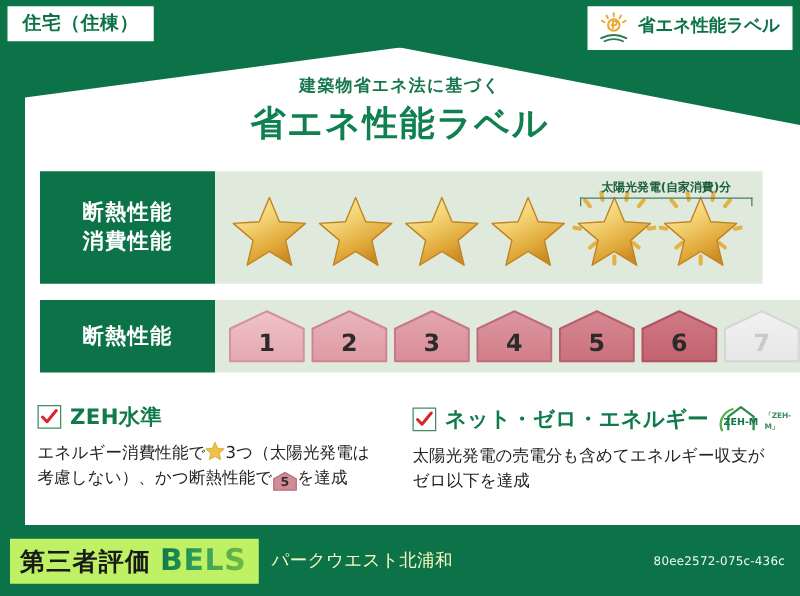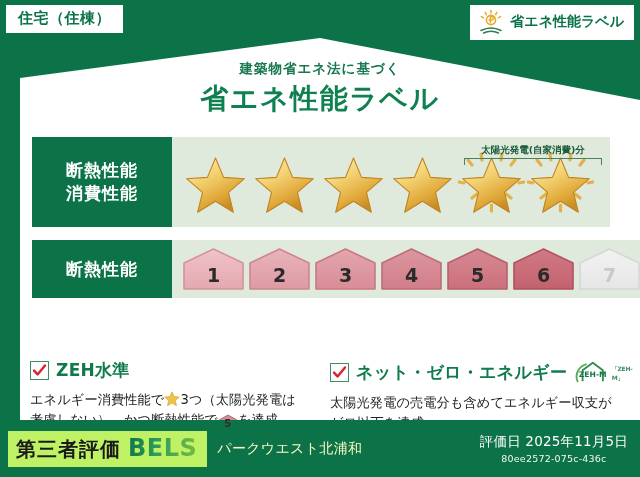--- a/index.html
+++ b/index.html
@@ -137,21 +137,21 @@
     color:#2b2b2b;
     padding-bottom:5px;
   }
   .house-chip .chip-svg{ position:absolute; inset:0; width:63px; height:44px; }
   .house-chip .chip-num{ position:relative; z-index:2; }
   .house-chip.off .chip-num{ color:#c9c9c9; }
 
   
   .criteria{
     position:absolute; top:322px; left:30px; width:582px;
-    display:flex; gap:26px;margin-top:37px;
+    display:flex; gap:26px;
   }
   .criterion{ width:282px; position:relative; }
   .crit-head{
     display:flex; align-items:center; gap:7px; margin-bottom:8px;
   }
   .checkbox{
     width:19px; height:19px; flex:0 0 19px;
     border:1.4px solid #3f8d63; background:#fff;
     position:relative;
   }
@@ -494,16 +494,15 @@
 
 </div>
 
 <div class="footer">
   <div class="bels-box">
     <span class="bels-third">第三者評価</span>
     <span class="bels-word">BELS</span>
   </div>
   <div class="building-name">パークウエスト北浦和</div>
   <div class="footer-right">
-    <div class="eval-date">評価日 2025年11月5日</div>
     <div class="eval-id">80ee2572-075c-436c</div>
   </div>
 </div>
 
 </body></html>

